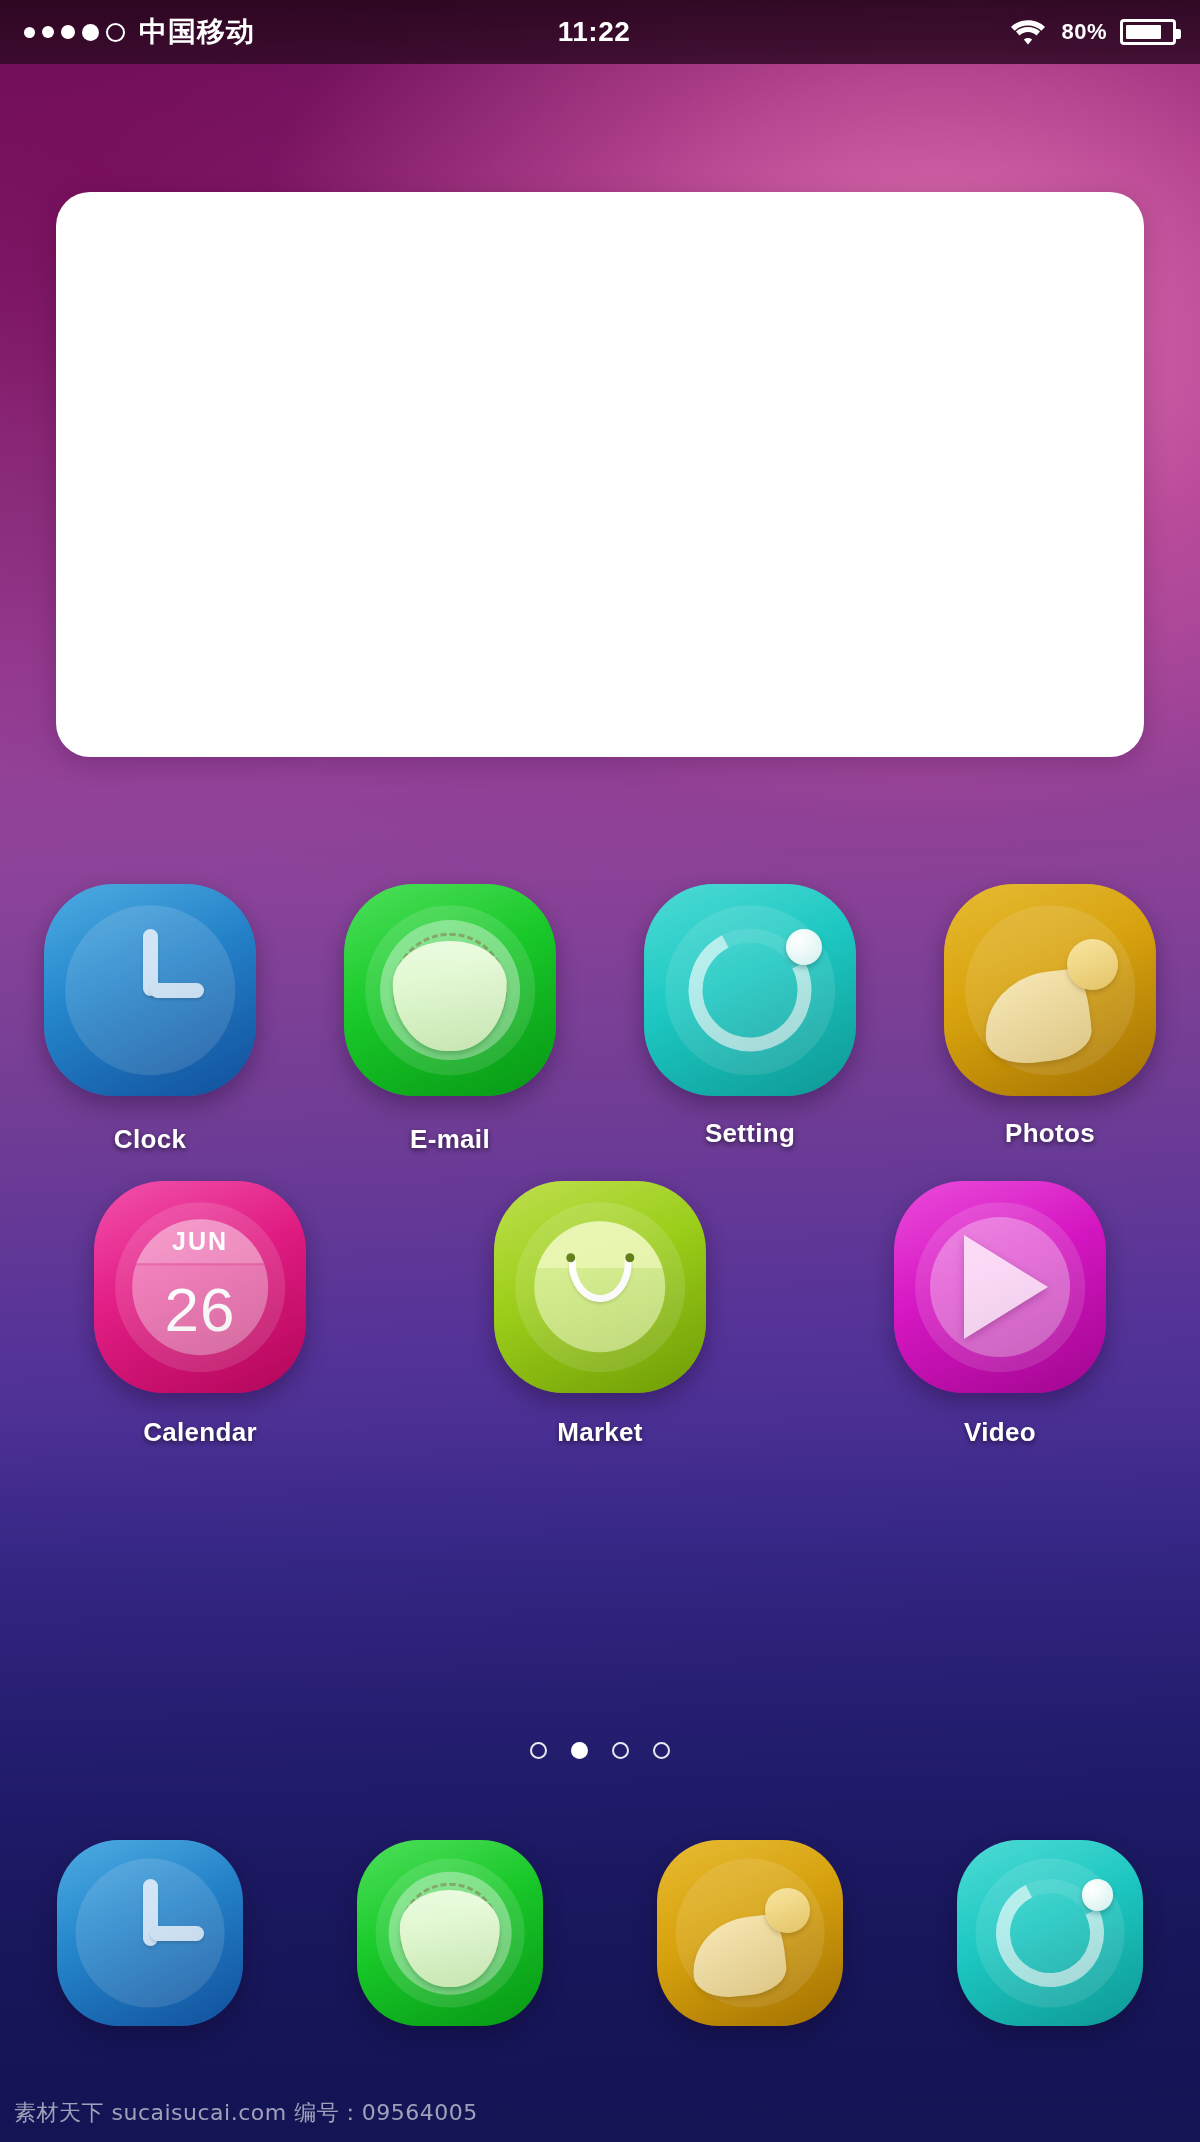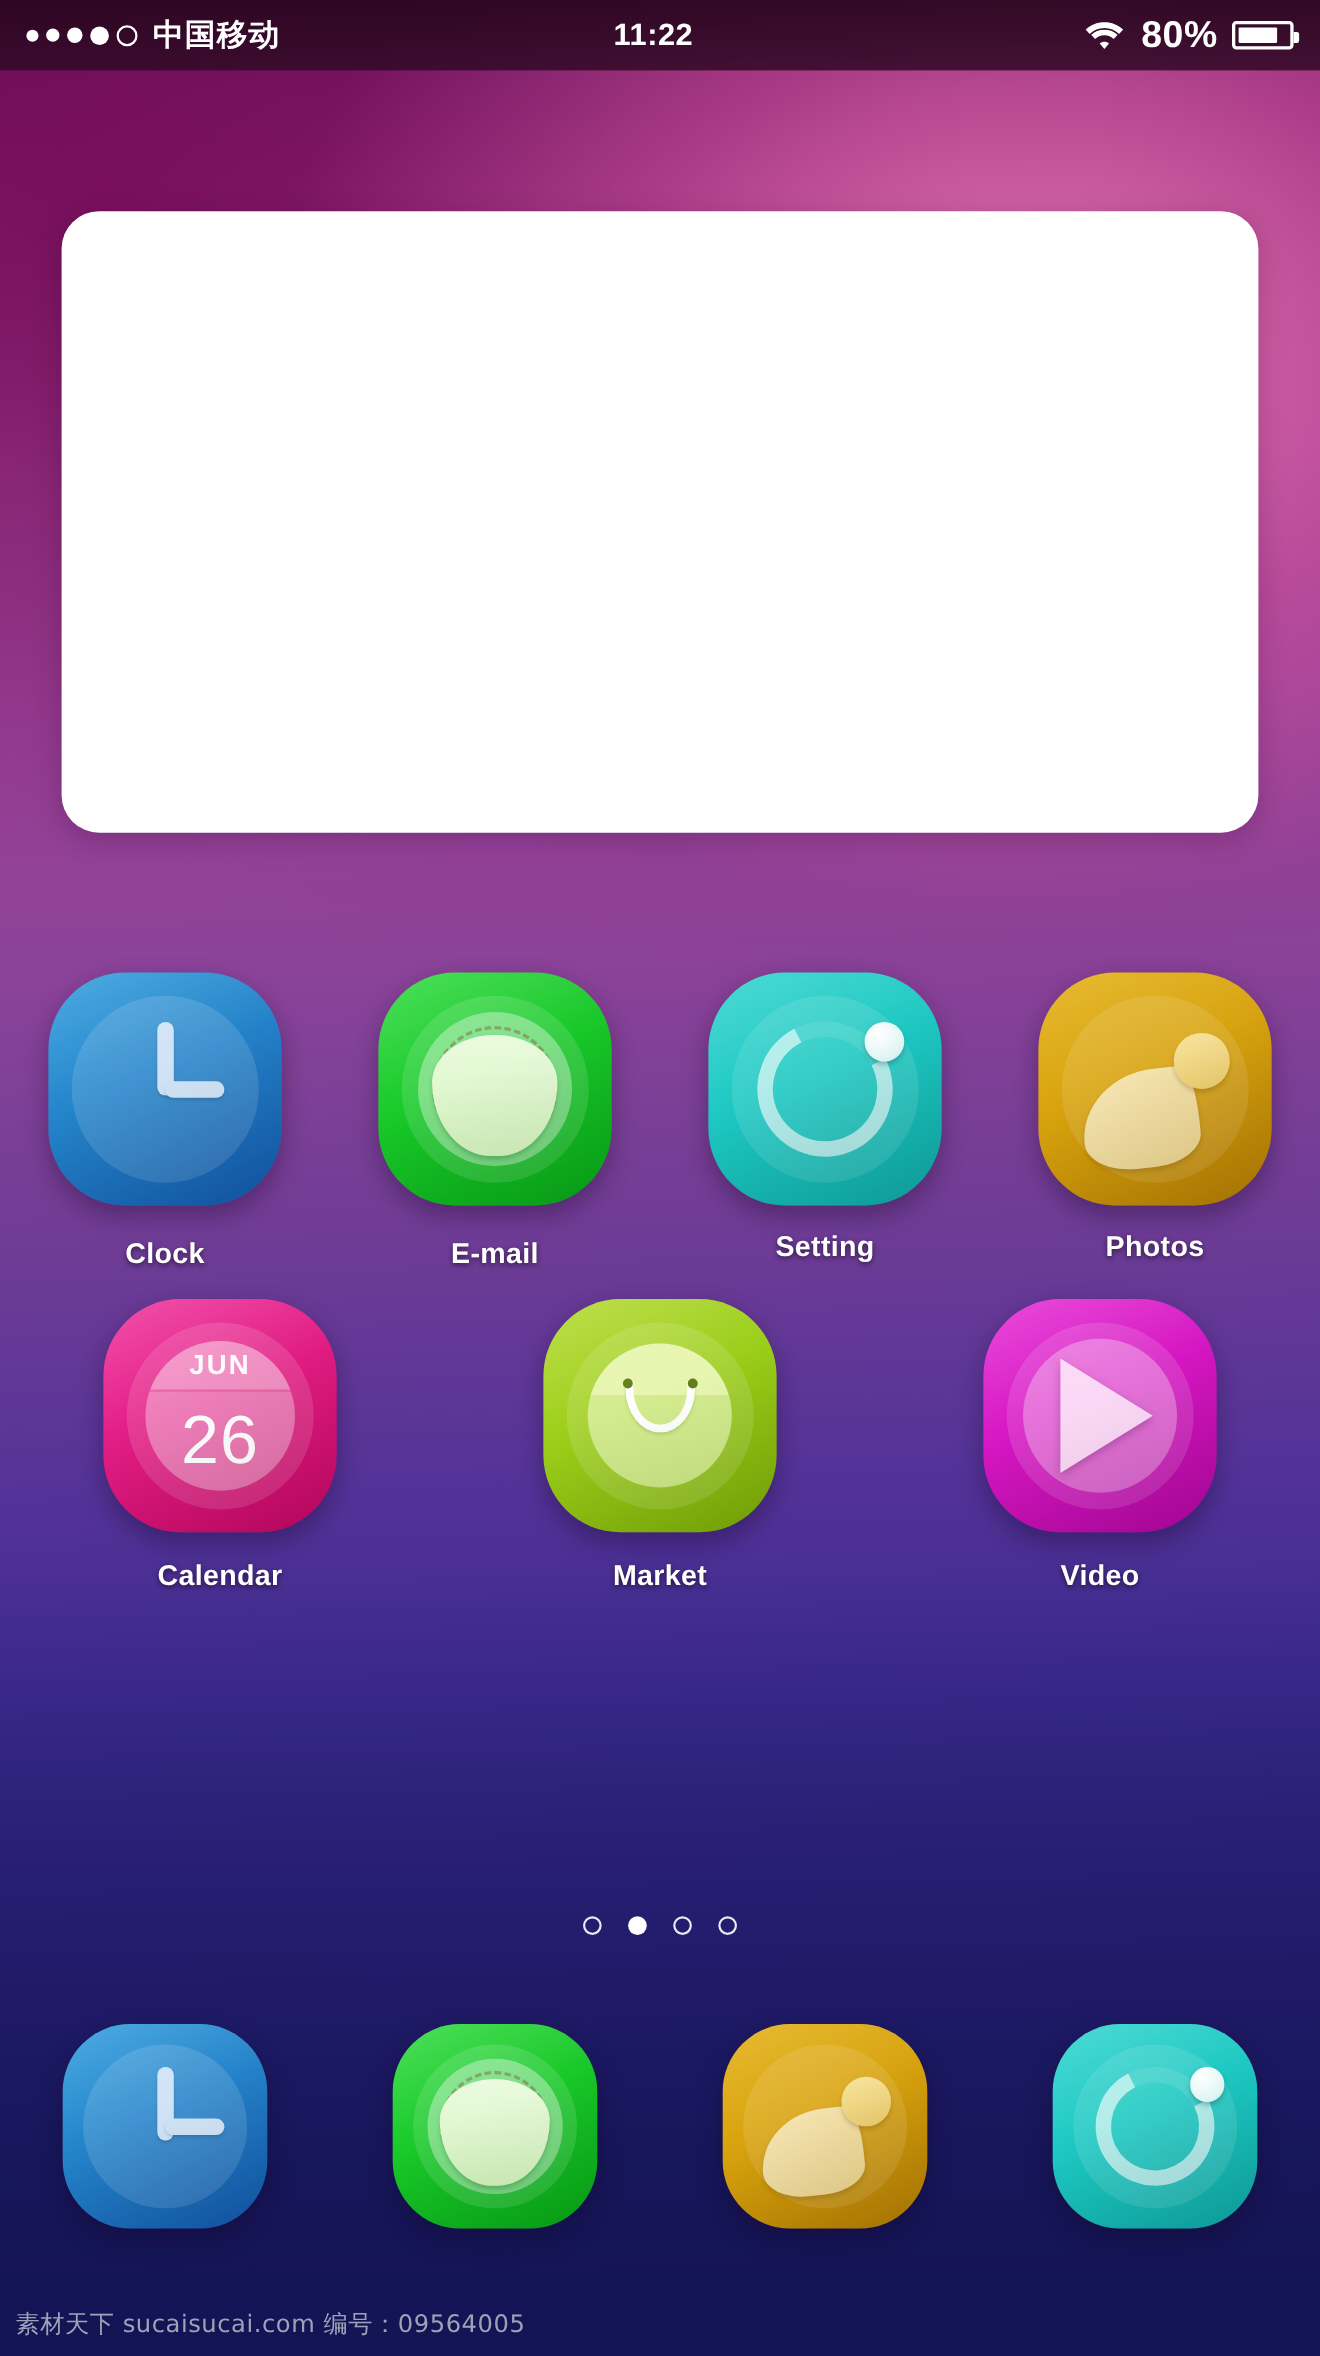--- a/index.html
+++ b/index.html
@@ -73,21 +73,21 @@
     white-space:nowrap;
   }
   .sb-center {
     position:absolute; left:0; right:12px; text-align:center;
     color:#fff; font-size:28px; font-weight:700; letter-spacing:0.5px;
     pointer-events:none;
   }
   .sb-right {
     margin-left:auto; display:flex; align-items:center; gap:13px; flex:0 0 auto; z-index:2;
   }
-  .battpct { color:#fff; font-size:34px; font-weight:700; letter-spacing:0.5px; }
+  .battpct { color:#fff; font-size:22px; font-weight:700; letter-spacing:0.5px; }
   .batt {
     width:56px; height:26px; border:3px solid #fff; border-radius:4px;
     position:relative; display:flex; align-items:center; padding:3px;
   }
   .batt::after {
     content:""; position:absolute; right:-8px; top:7px;
     width:5px; height:10px; background:#fff; border-radius:0 2px 2px 0;
   }
   .batt-fill { height:100%; background:#fff; border-radius:1px; }
 

